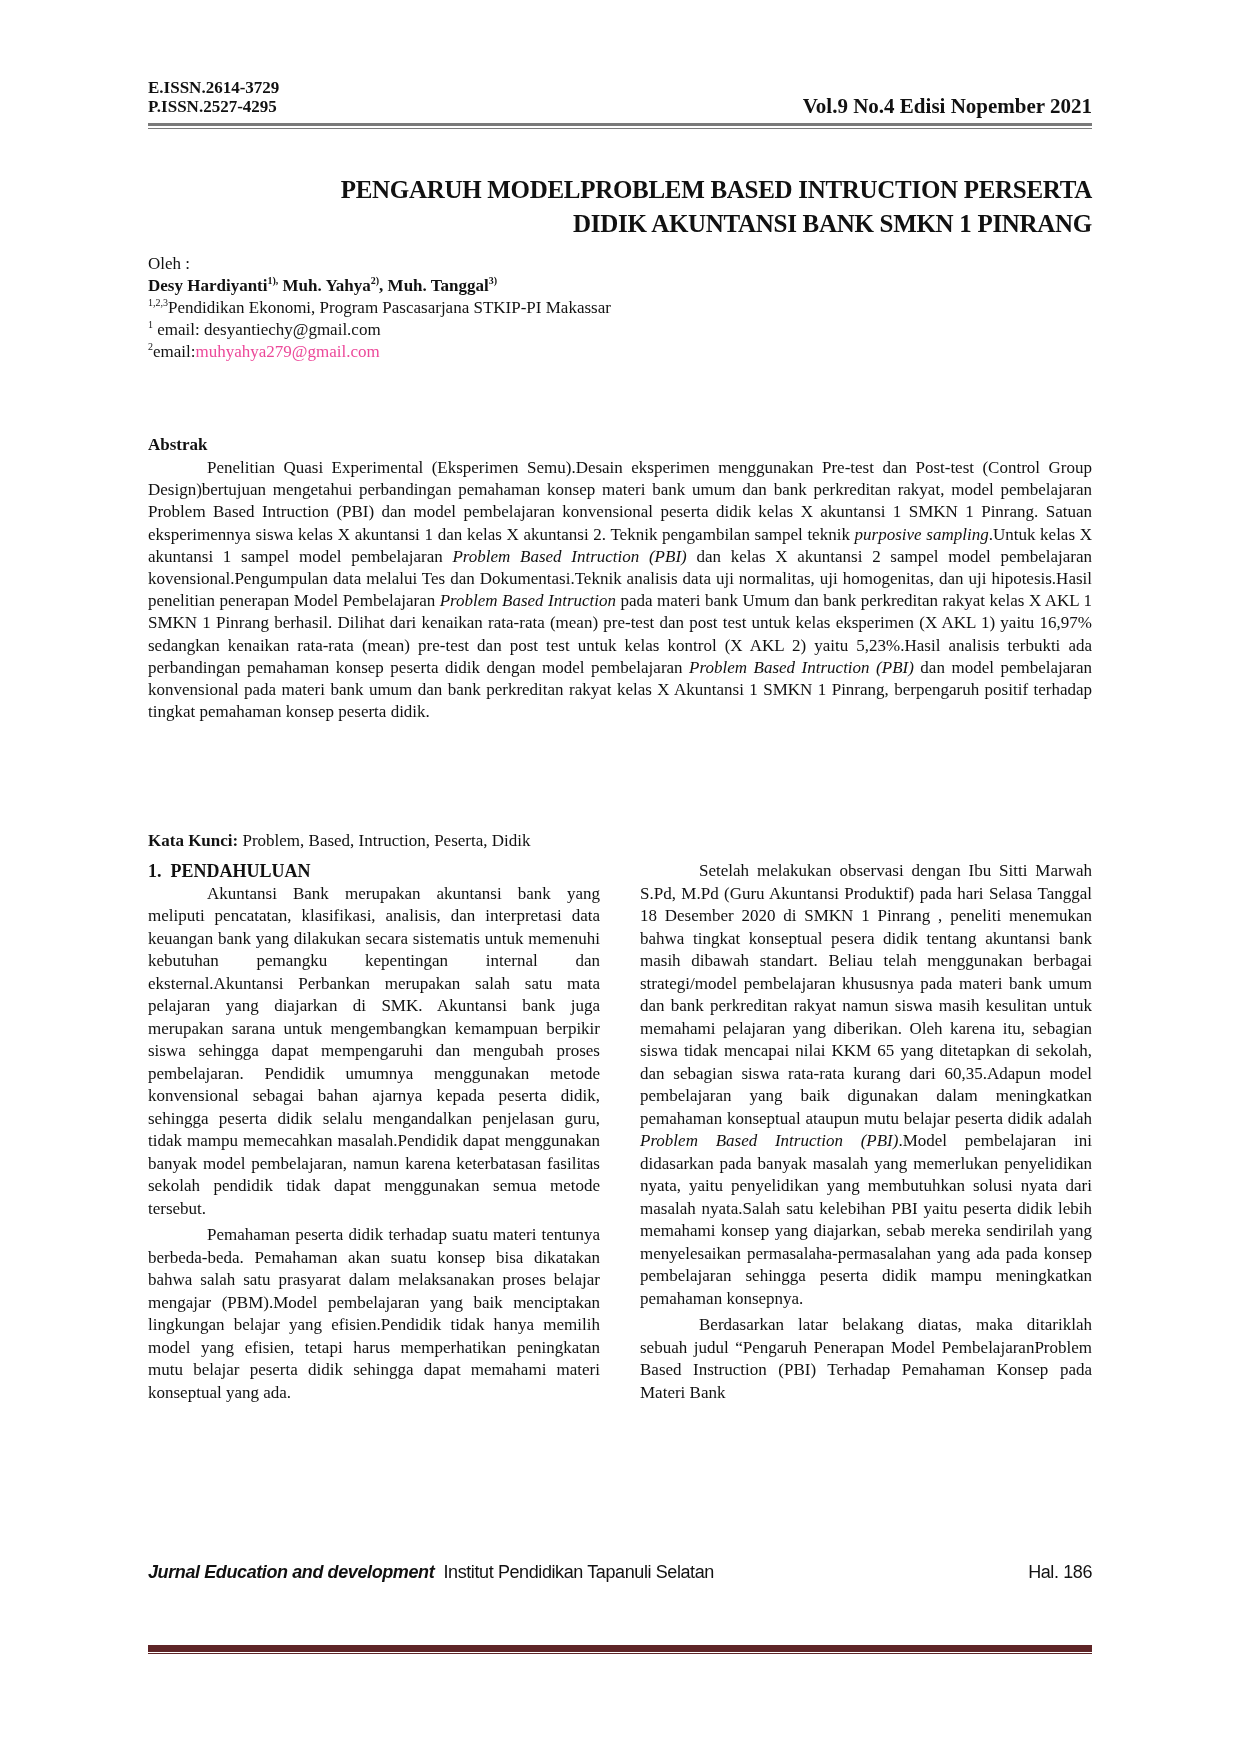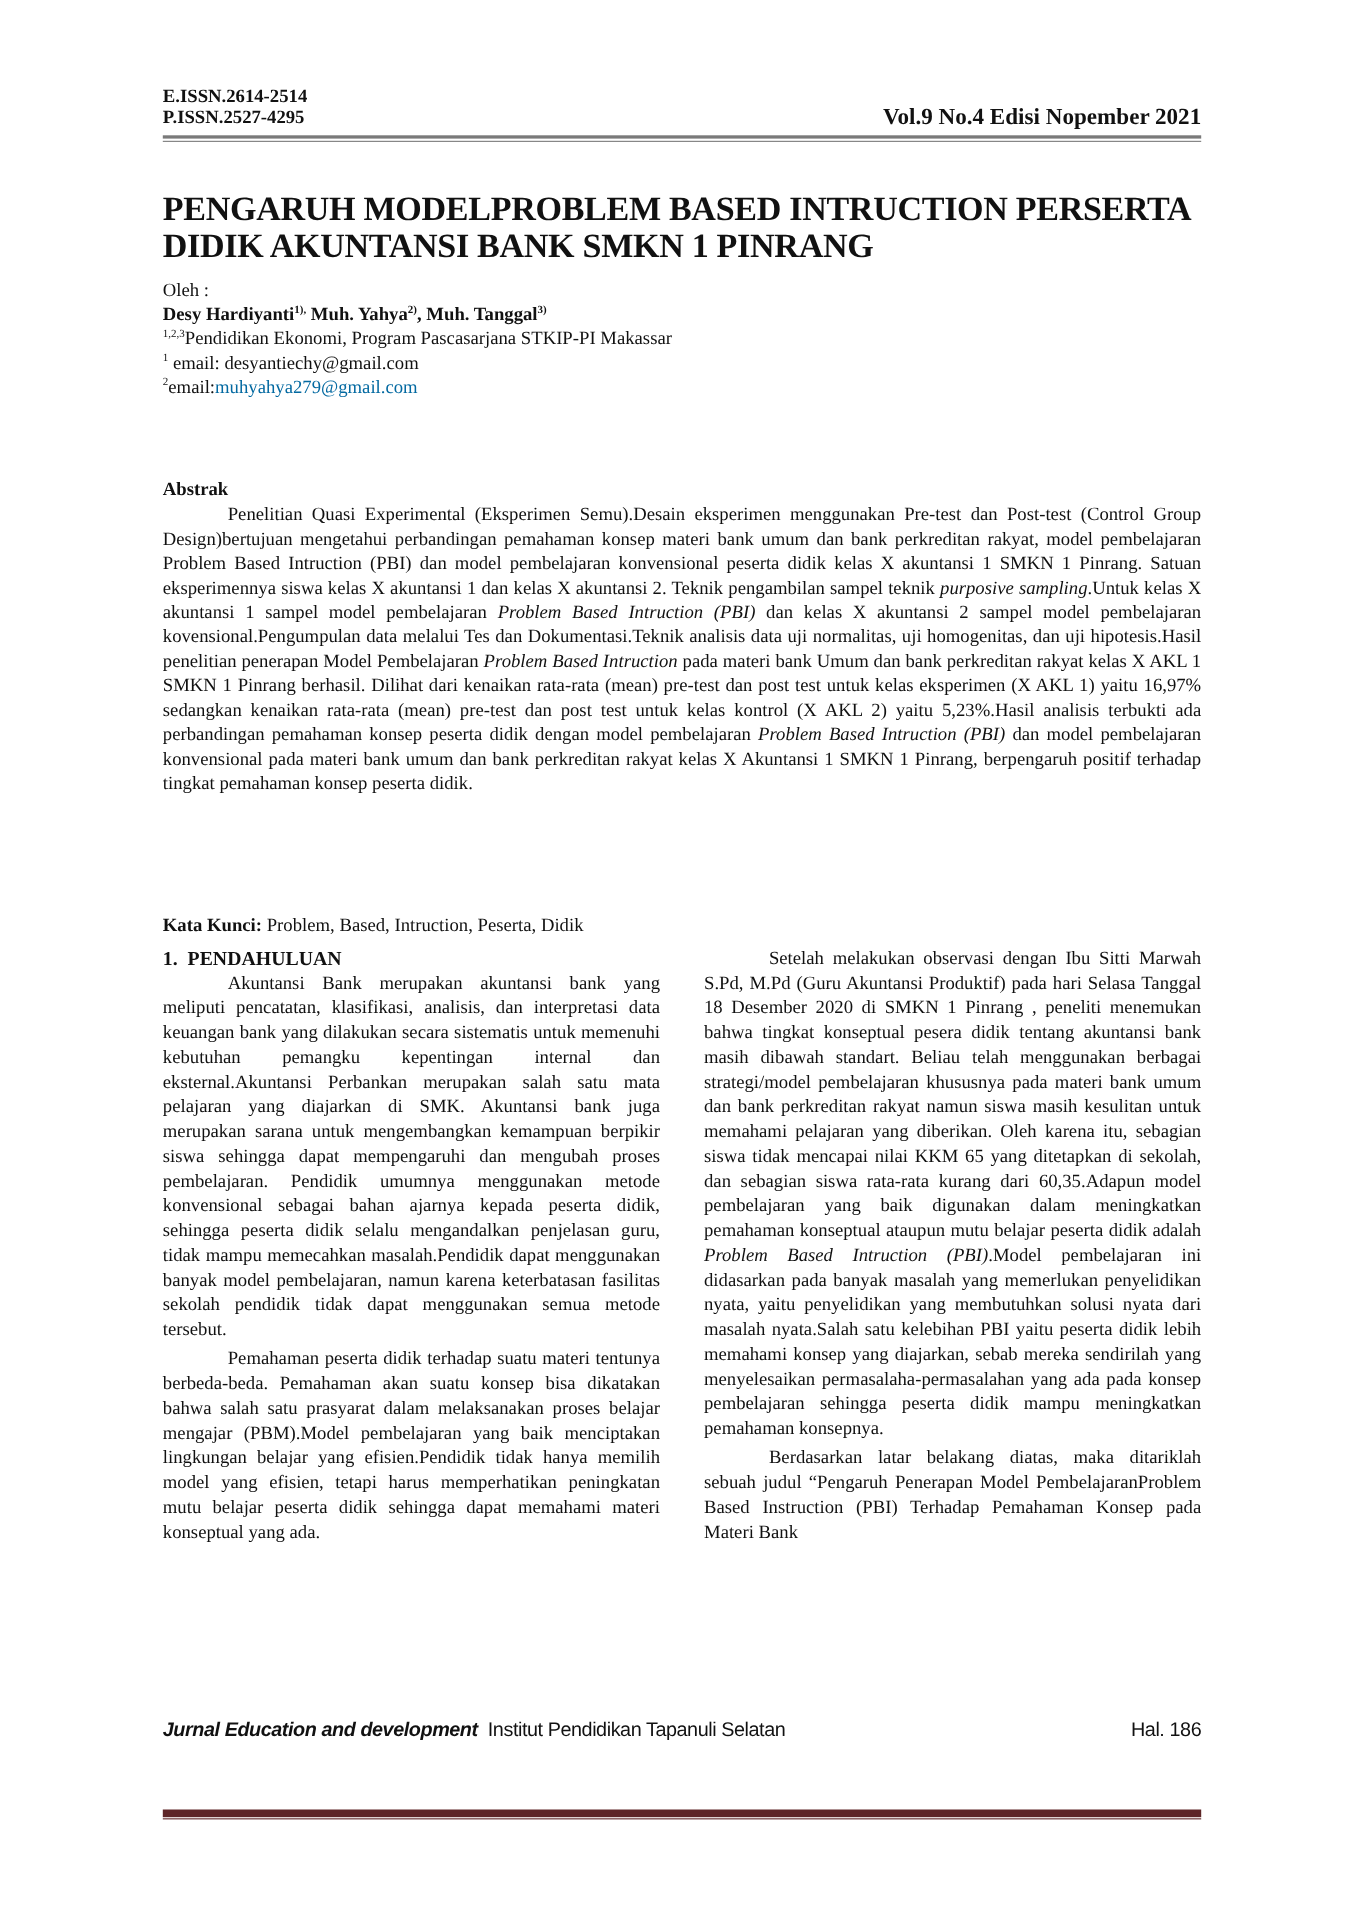--- a/index.html
+++ b/index.html
@@ -6,28 +6,28 @@
   body { width: 1240px; height: 1754px; position: relative; overflow: hidden;
          font-family: "Liberation Serif", "DejaVu Serif", serif; color: #111; }
   .page { position: absolute; left: 0; top: 0; width: 1240px; height: 1754px; }
 
   .hdr { position: absolute; left: 148px; top: 78px; width: 944px; }
   .hdr .issn { font-weight: bold; font-size: 17px; line-height: 19px; }
   .hdr .vol { position: absolute; right: 0; top: 19px; font-weight: bold; font-size: 21px; line-height: 19px; }
   .hdr-rule { position: absolute; left: 148px; top: 123px; width: 944px; height: 6px;
               border-top: 3px solid #7a7a7a; border-bottom: 1px solid #7a7a7a; box-sizing: border-box; }
 
-  .title { position: absolute; left: 148px; top: 173px; width: 944px; text-align: left;
-           font-weight: bold; font-size: 31px; line-height: 34px; letter-spacing: -0.3px; }
+  .title { position: absolute; left: 148px; top: 173px; width: 944px; text-align: right;
+           font-weight: bold; font-size: 25px; line-height: 34px; letter-spacing: -0.3px; }
 
   .authors { position: absolute; left: 148px; top: 253px; width: 944px; text-align: left;
              font-size: 17px; line-height: 22px; }
   .authors .names { font-weight: bold; }
   .authors sup { font-size: 10px; line-height: 0; }
-  .authors .link { color: #0369a1; }
+  .authors .link { color: #ec4899; }
 
   .abs-title { position: absolute; left: 148px; top: 435px; width: 944px; text-align: left;
                font-weight: bold; font-size: 17px; }
   .abs-body { position: absolute; left: 148px; top: 457px; width: 944px; font-size: 17px;
               line-height: 22.2px; text-align: justify; }
   .abs-body p { margin: 0; text-indent: 59px; }
 
   .kw { position: absolute; left: 148px; top: 817px; width: 944px; font-size: 17px; margin-top: 14px; }
   .kw b { font-weight: bold; }
 
@@ -45,21 +45,21 @@
          font-family: "Liberation Sans", "DejaVu Sans", sans-serif; letter-spacing: -0.4px; }
   .ftr .journal { font-style: italic; font-weight: bold; }
   .ftr .page-no { position: absolute; right: 0; top: 0; }
 </style>
 </head>
 <body>
 
 <div class="page">
 
   <div class="hdr">
-    <div class="issn">E.ISSN.2614-2514</div>
+    <div class="issn">E.ISSN.2614-3729</div>
     <div class="issn">P.ISSN.2527-4295</div>
     <div class="vol">Vol.9 No.4 Edisi Nopember 2021</div>
   </div>
   <div class="hdr-rule"></div>
 
   <div class="title">
     <div>PENGARUH MODELPROBLEM BASED INTRUCTION PERSERTA</div>
     <div>DIDIK AKUNTANSI BANK SMKN 1 PINRANG</div>
   </div>
 

